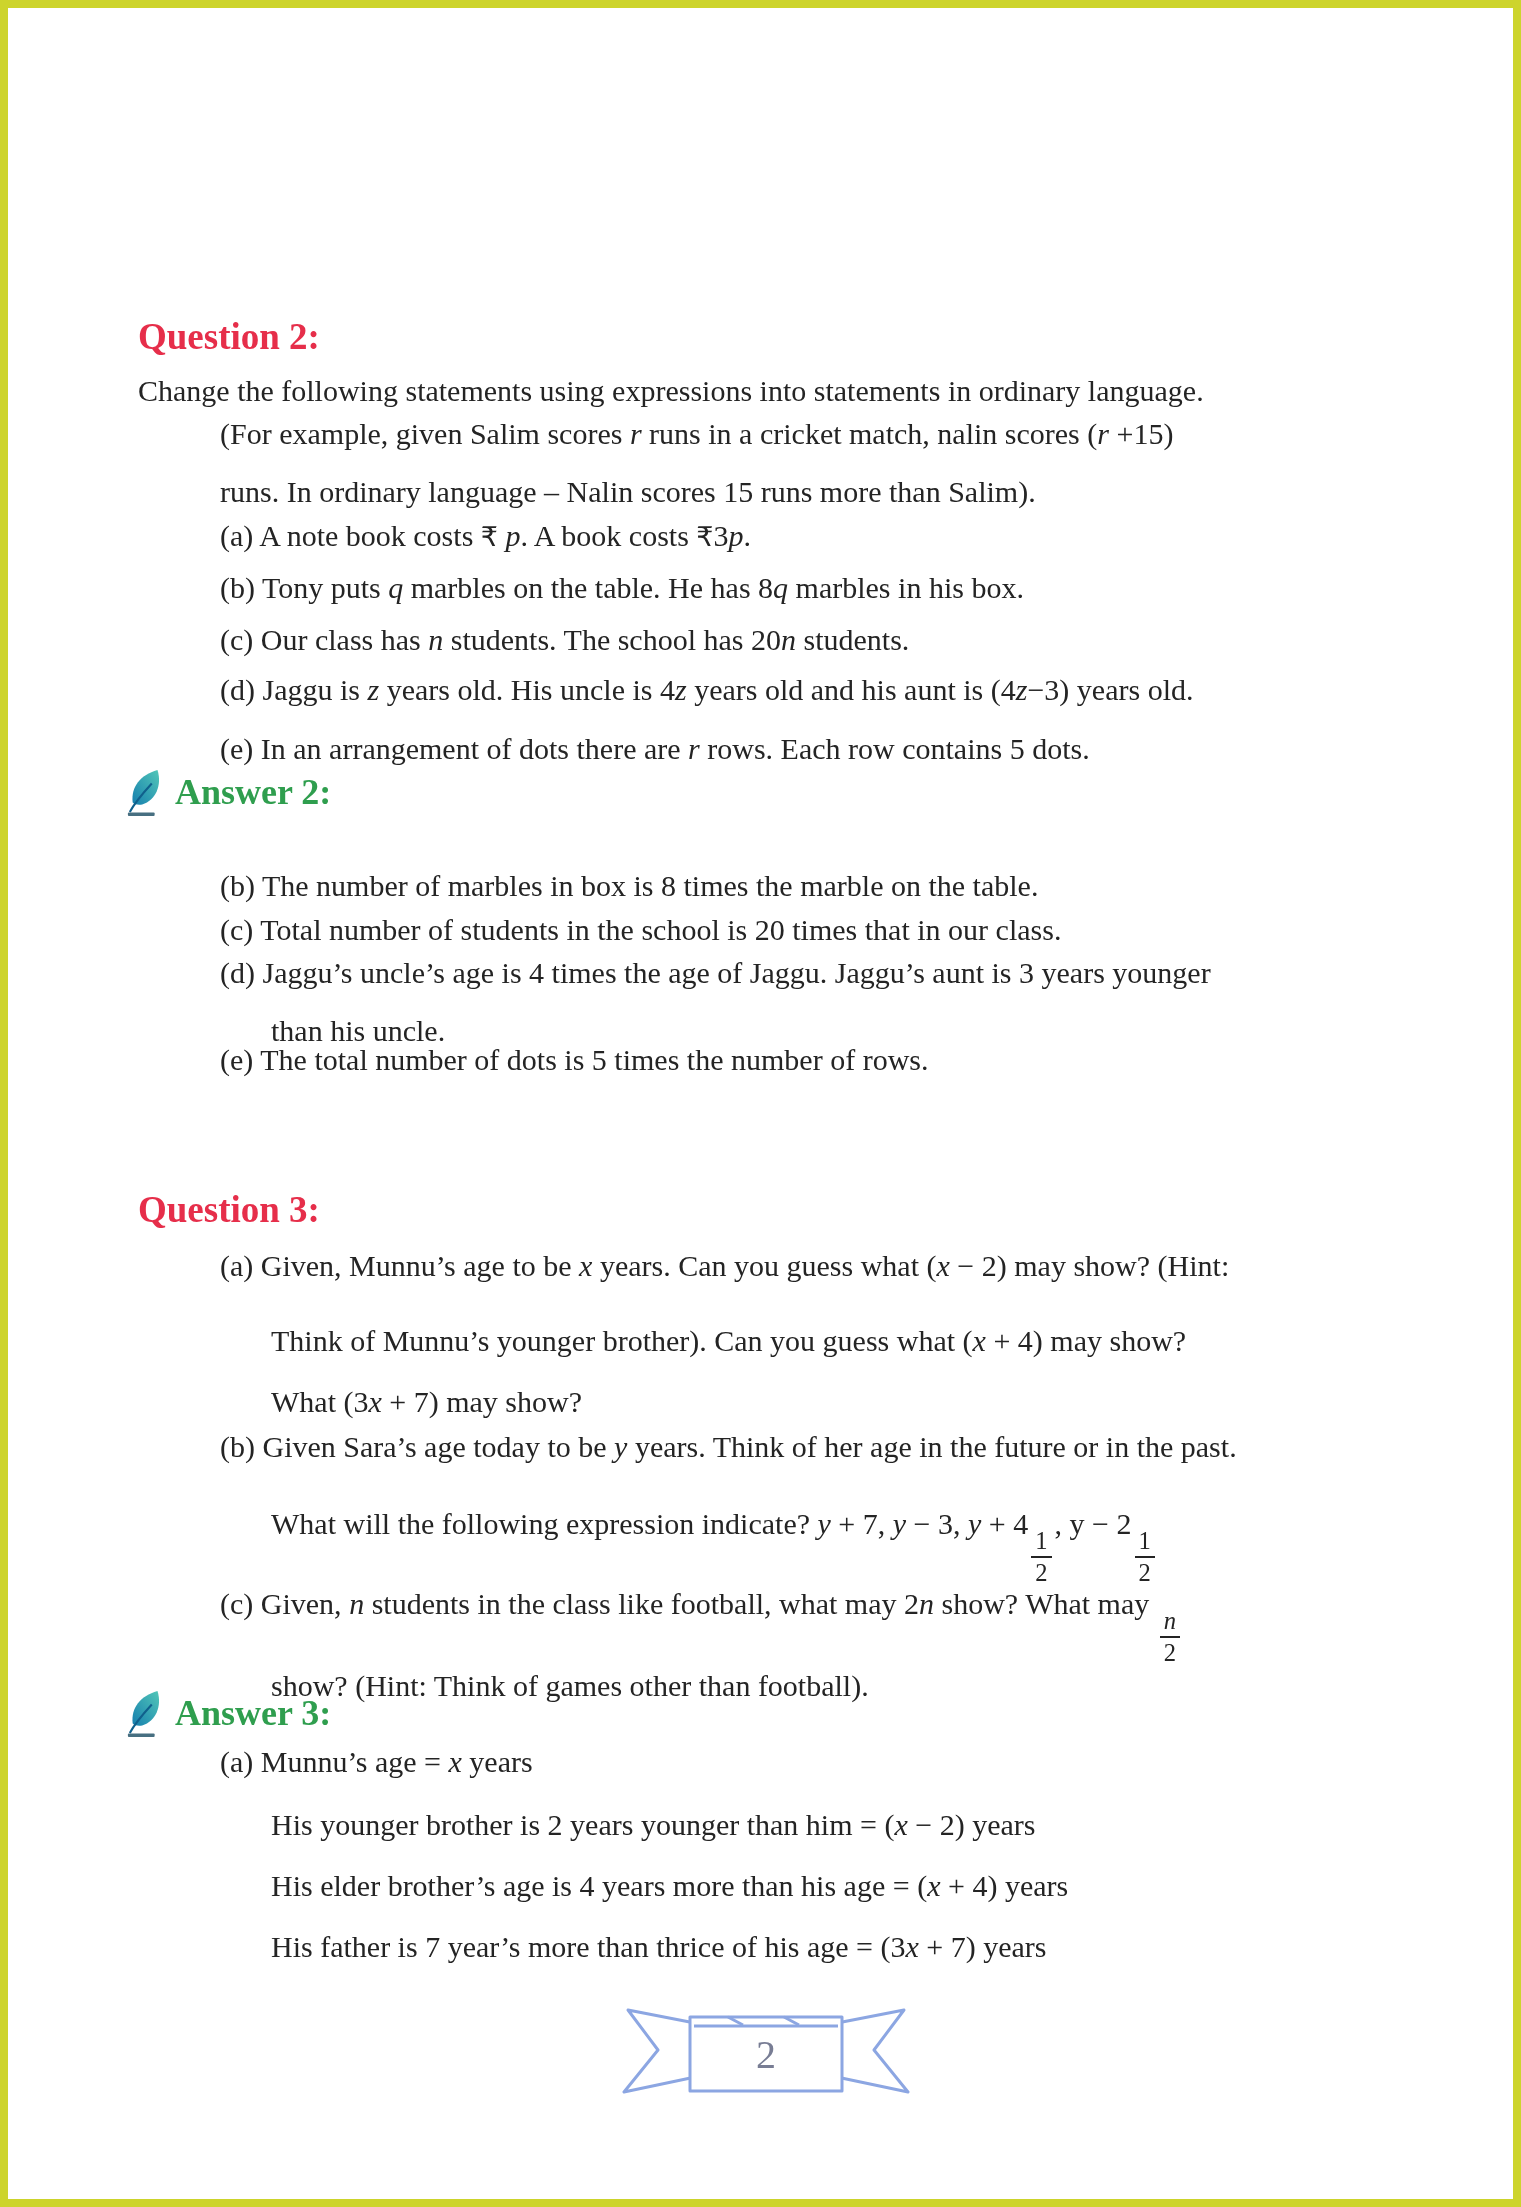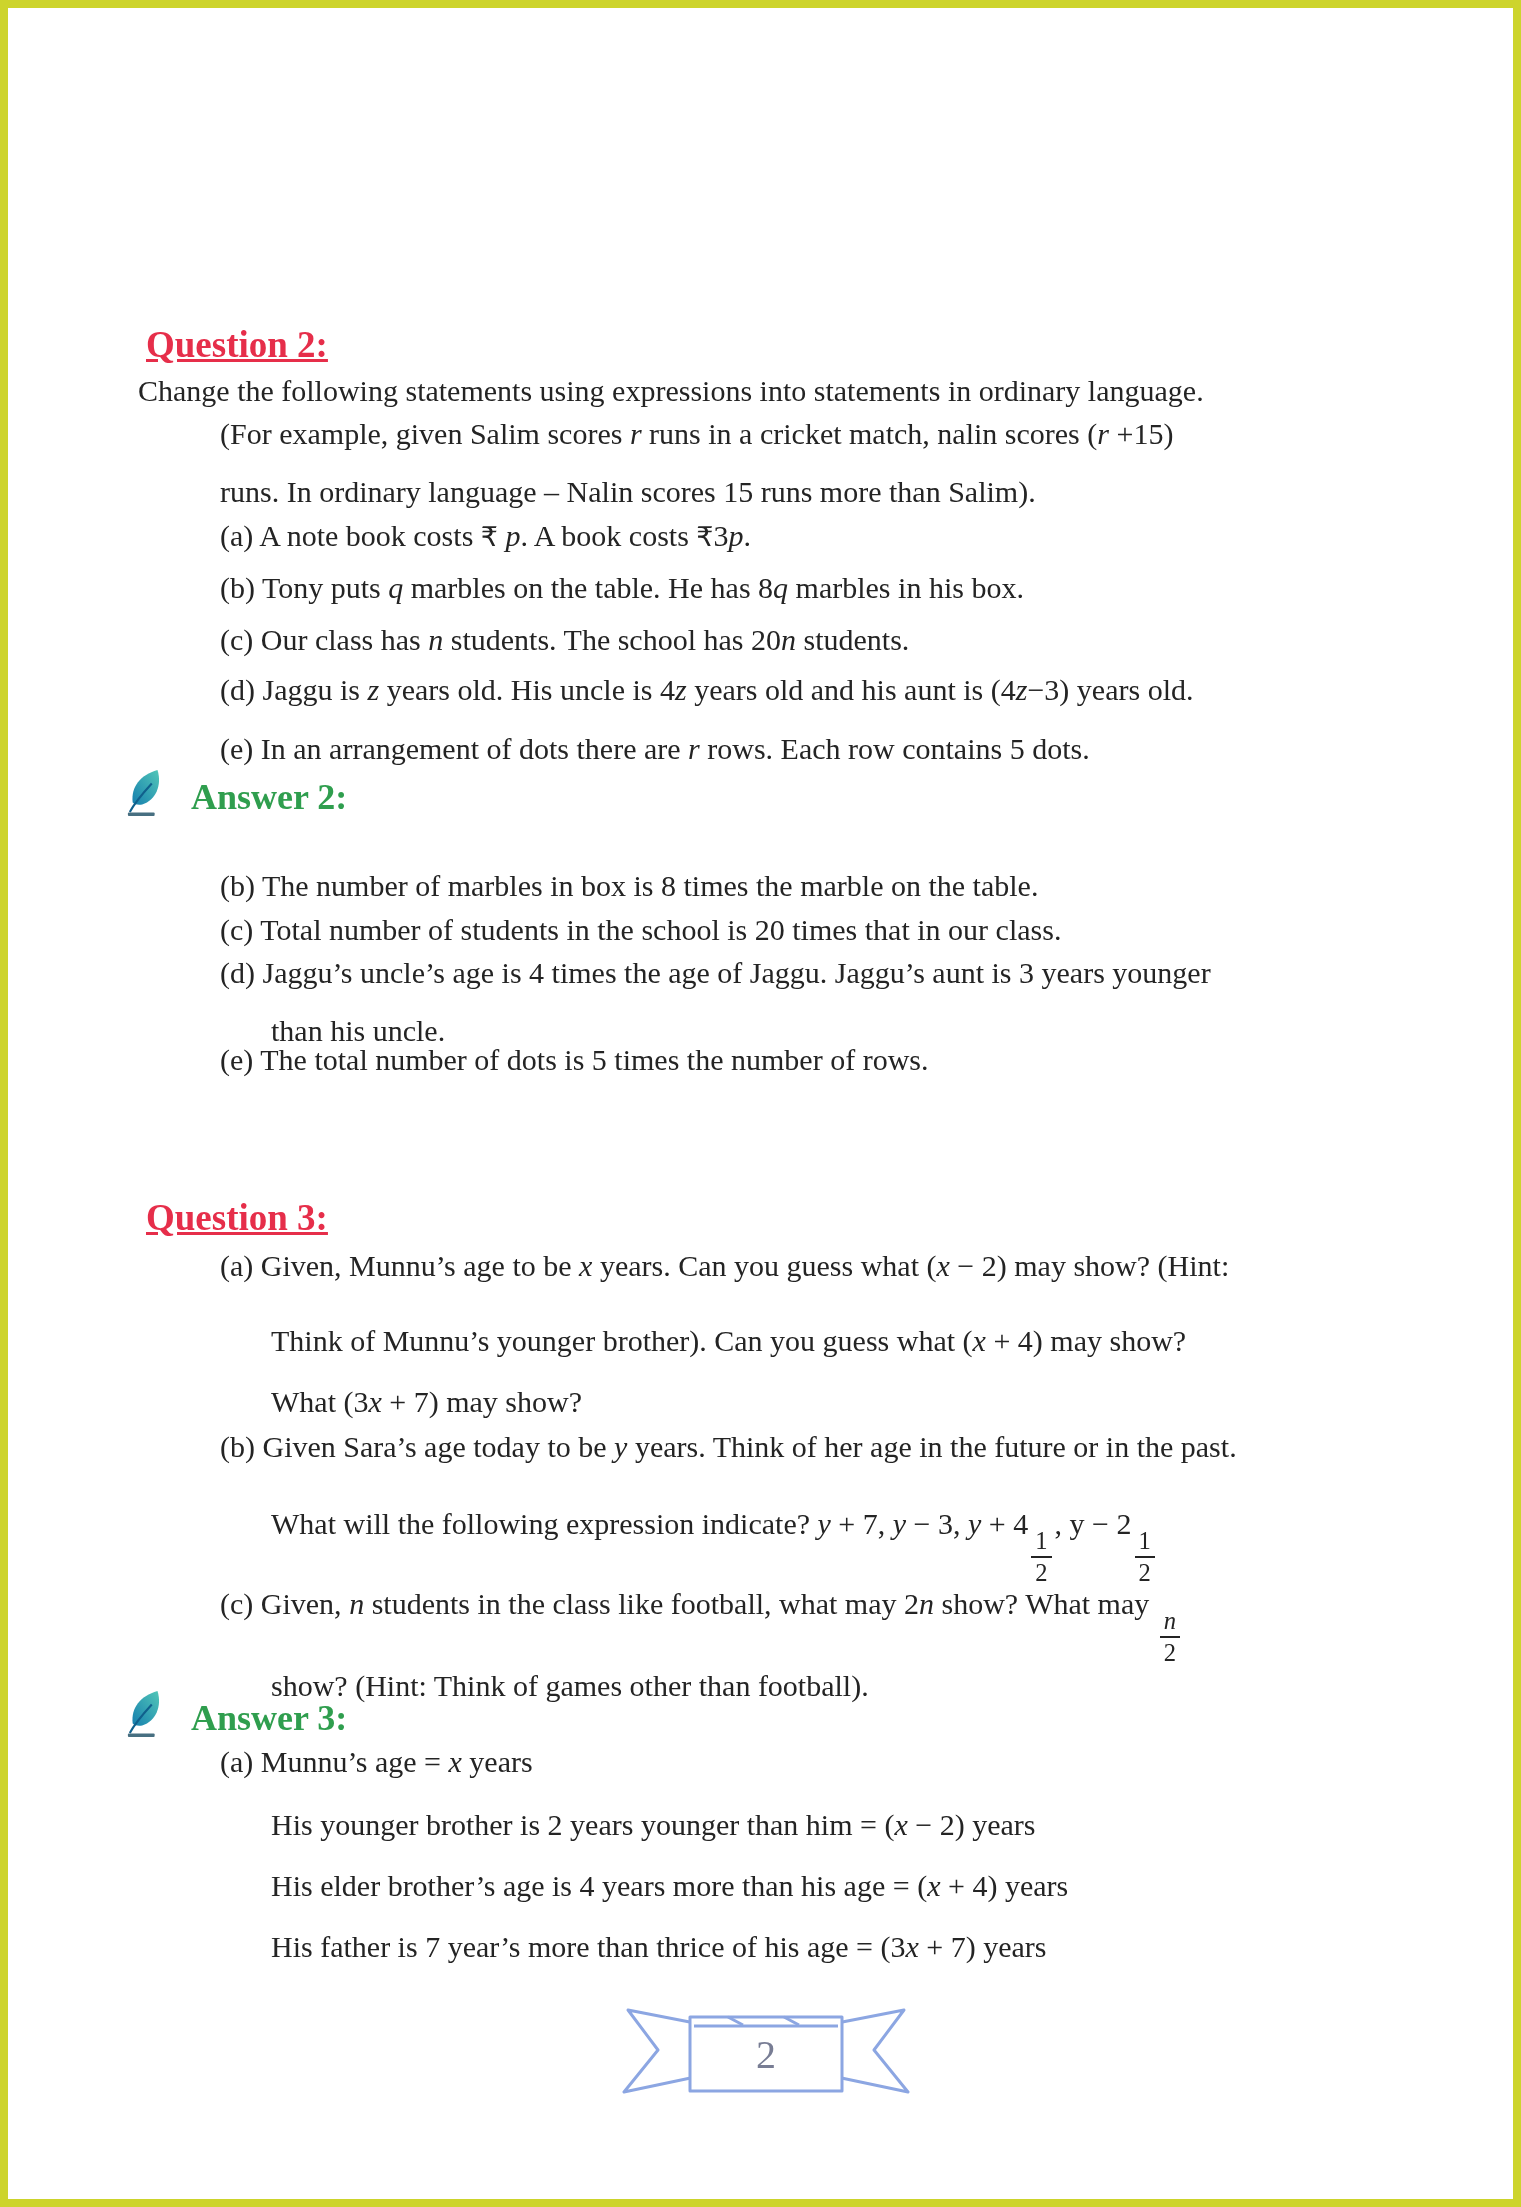--- a/index.html
+++ b/index.html
@@ -21,27 +21,26 @@
     overflow:hidden;
   }
   .content{position:absolute;left:130px;top:0;width:1290px;height:100%;}
   .ln{
     position:absolute;left:0;
     font-size:30px;line-height:40px;white-space:nowrap;
   }
   .in1{left:82px;}
   .in2{left:133px;margin-top:14px;}
   .qh{
-    position:absolute;left:0;margin:8px;
+    position:absolute;left:0;margin:0;
     font-size:37px;line-height:42px;font-weight:bold;color:var(--red);
     white-space:nowrap;
-    text-decoration:underline;
   }
   .ah{
-    position:absolute;left:-12px;display:flex;align-items:flex-end;gap:23px;
+    position:absolute;left:-12px;display:flex;align-items:center;gap:7px;
     white-space:nowrap;
   }
   .aht{font-size:36px;line-height:42px;font-weight:bold;color:var(--green);}
   .leaf{display:block;margin-top:2px;}
   i{font-style:italic;}
   b{font-weight:normal;}
   .inr{font-family:"DejaVu Sans","Liberation Sans",sans-serif;font-size:0.9em;}
   .frac{
     display:inline-flex;flex-direction:column;align-items:center;
     vertical-align:-0.6em;line-height:1.05;font-size:0.82em;margin:0 3px;

